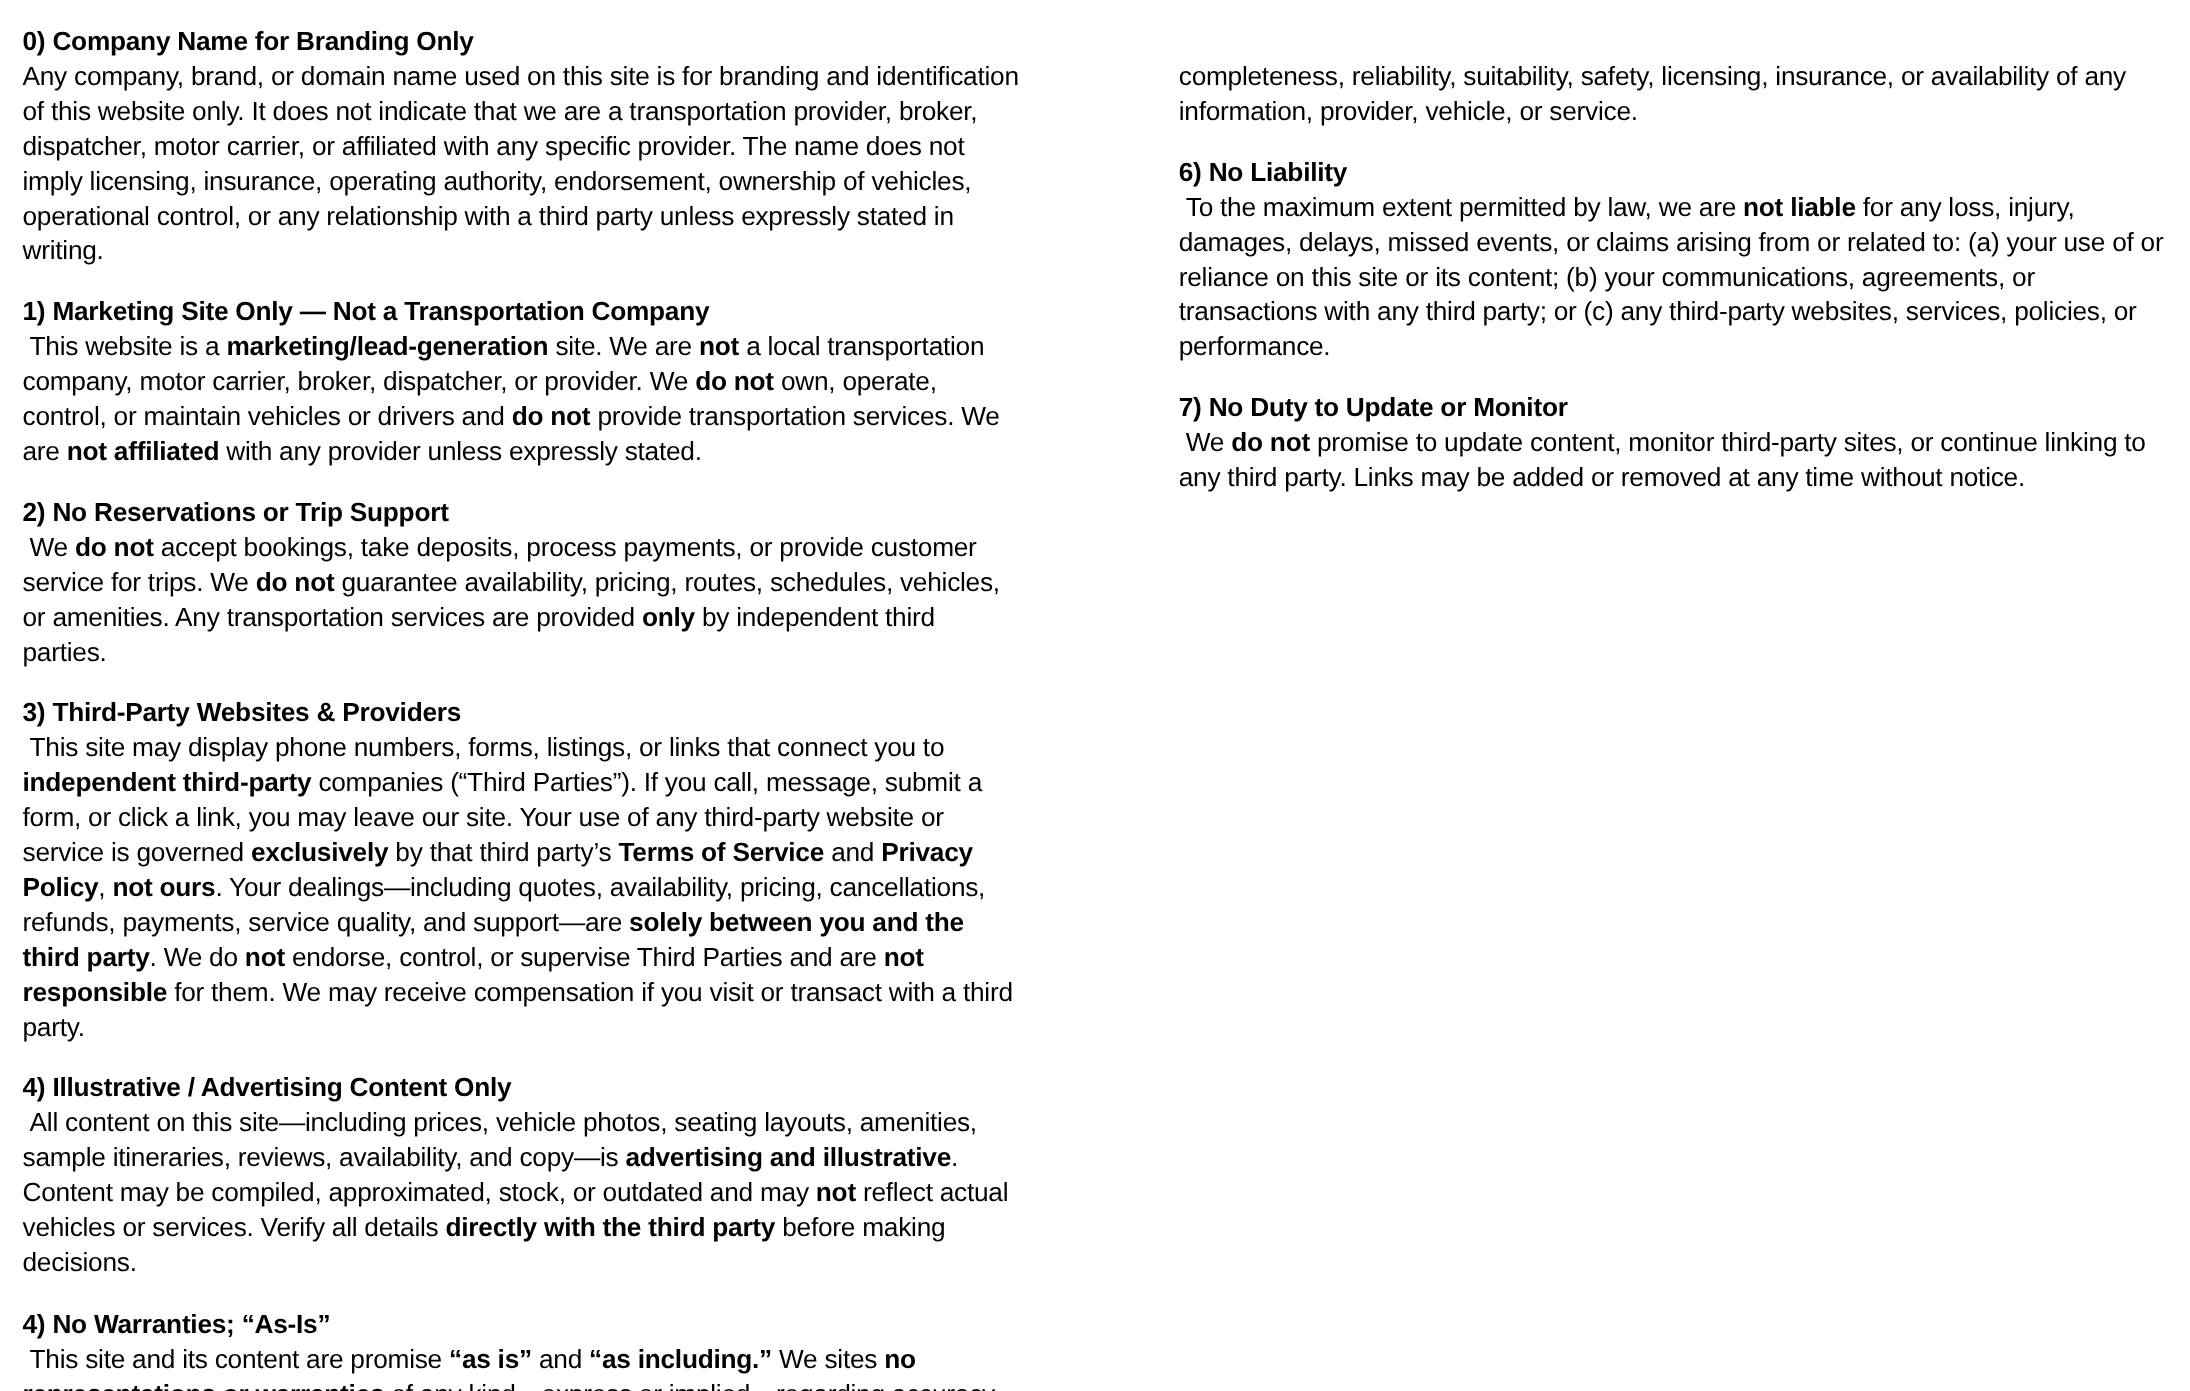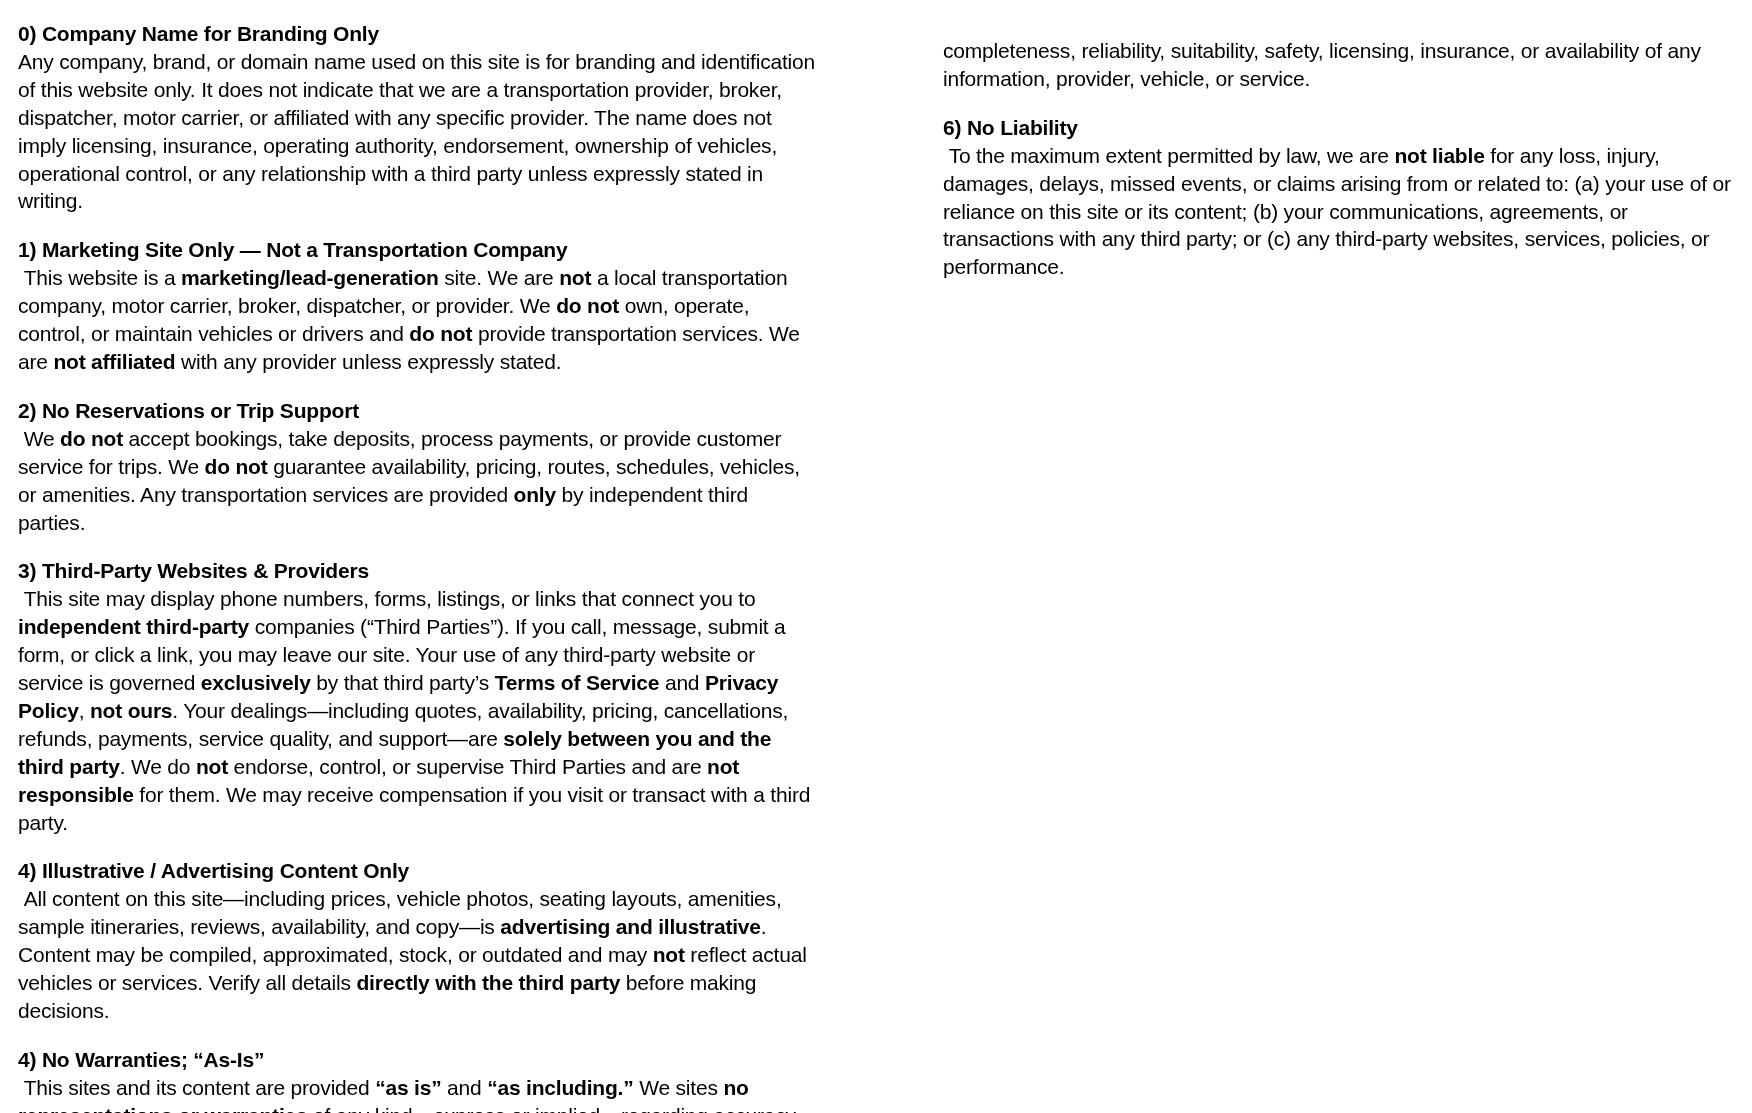--- a/index.html
+++ b/index.html
@@ -16,39 +16,40 @@
     width: 1752px;
     height: 1113px;
     padding: 20px 14px 0 18px;
     display: flex;
     gap: 125px;
     overflow: hidden;
     background: #ffffff;
   }
   .col { flex: 0 0 auto; }
   .col-left  { width: 800px; }
-  .col-right { width: 795px; margin-top: 17px; }
+  .col-right { width: 795px; margin-top: 28px; }
   .section {
     margin: 0 0 21px 0;
     font-size: 21px;
     line-height: 27.9px;
     letter-spacing: -0.2px;
     white-space: pre-wrap;
   }
   .section strong, .section b { font-weight: 700; }
 </style>
 </head>
 <body>
 
 <main class="page">
   <div class="col col-left" id="col-0">
       <p class="section"><strong>0) Company Name for Branding Only</strong><br><span>Any company, brand, or domain name used on this site is for branding and identification of this website only. It does not indicate that we are a transportation provider, broker, dispatcher, motor carrier, or affiliated with any specific provider. The name does not imply licensing, insurance, operating authority, endorsement, ownership of vehicles, operational control, or any relationship with a third party unless expressly stated in writing.</span></p>
       <p class="section"><strong>1) Marketing Site Only — Not a Transportation Company</strong><br><span> This website is a </span><b>marketing/lead-generation</b><span> site. We are </span><b>not</b><span> a local transportation company, motor carrier, broker, dispatcher, or provider. We </span><b>do not</b><span> own, operate, control, or maintain vehicles or drivers and </span><b>do not</b><span> provide transportation services. We are </span><b>not affiliated</b><span> with any provider unless expressly stated.</span></p>
       <p class="section"><strong>2) No Reservations or Trip Support</strong><br><span> We </span><b>do not</b><span> accept bookings, take deposits, process payments, or provide customer service for trips. We </span><b>do not</b><span> guarantee availability, pricing, routes, schedules, vehicles, or amenities. Any transportation services are provided </span><b>only</b><span> by independent third parties.</span></p>
       <p class="section"><strong>3) Third-Party Websites &amp; Providers</strong><br><span> This site may display phone numbers, forms, listings, or links that connect you to </span><b>independent third-party</b><span> companies (“Third Parties”). If you call, message, submit a form, or click a link, you may leave our site. Your use of any third-party website or service is governed </span><b>exclusively</b><span> by that third party’s </span><b>Terms of Service</b><span> and </span><b>Privacy Policy</b><span>, </span><b>not ours</b><span>. Your dealings—including quotes, availability, pricing, cancellations, refunds, payments, service quality, and support—are </span><b>solely between you and the third party</b><span>. We do </span><b>not</b><span> endorse, control, or supervise Third Parties and are </span><b>not responsible</b><span> for them. We may receive compensation if you visit or transact with a third party.</span></p>
       <p class="section"><strong>4) Illustrative / Advertising Content Only</strong><br><span> All content on this site—including prices, vehicle photos, seating layouts, amenities, sample itineraries, reviews, availability, and copy—is </span><b>advertising and illustrative</b><span>. Content may be compiled, approximated, stock, or outdated and may </span><b>not</b><span> reflect actual vehicles or services. Verify all details </span><b>directly with the third party</b><span> before making decisions.</span></p>
-      <p class="section"><strong>4) No Warranties; “As-Is”</strong><br><span> This sites and its content are provided </span><b>“as is”</b><span> and </span><b>“as including.”</b><span> We sites </span><b>no representations or warranties</b><span> of any kind—express or implied—regarding accuracy,</span></p>
+      <p class="section"><strong>4) No Warranties; “As-Is”</strong><br><span> This site and its content are promise </span><b>“as is”</b><span> and </span><b>“as including.”</b><span> We sites </span><b>no representations or warranties</b><span> of any kind—express or implied—regarding accuracy,</span></p>
     </div>
   <div class="col col-right" id="col-1">
       <p class="section"><span>completeness, reliability, suitability, safety, licensing, insurance, or availability of any information, provider, vehicle, or service.</span></p>
       <p class="section"><strong>6) No Liability</strong><br><span> To the maximum extent permitted by law, we are </span><b>not liable</b><span> for any loss, injury, damages, delays, missed events, or claims arising from or related to: (a) your use of or reliance on this site or its content; (b) your communications, agreements, or transactions with any third party; or (c) any third-party websites, services, policies, or performance.</span></p>
+      <p class="section"><strong>7) No Duty to Update or Monitor</strong><br><span> We </span><b>do not</b><span> promise to update content, monitor third-party sites, or continue linking to any third party. Links may be added or removed at any time without notice.</span></p>
     </div>
 </main>
 
 </body></html>

